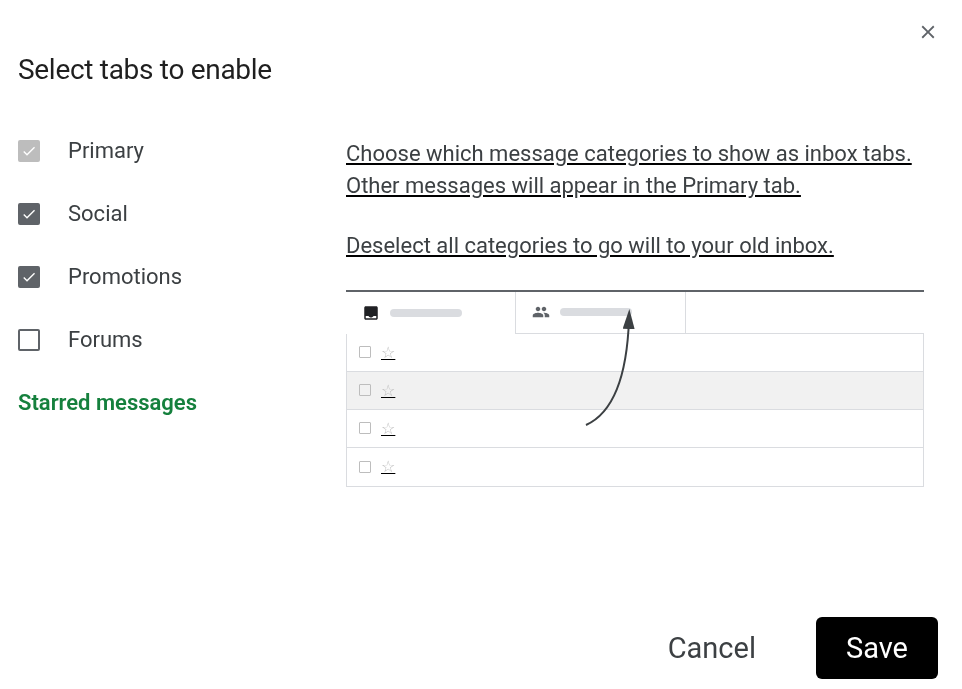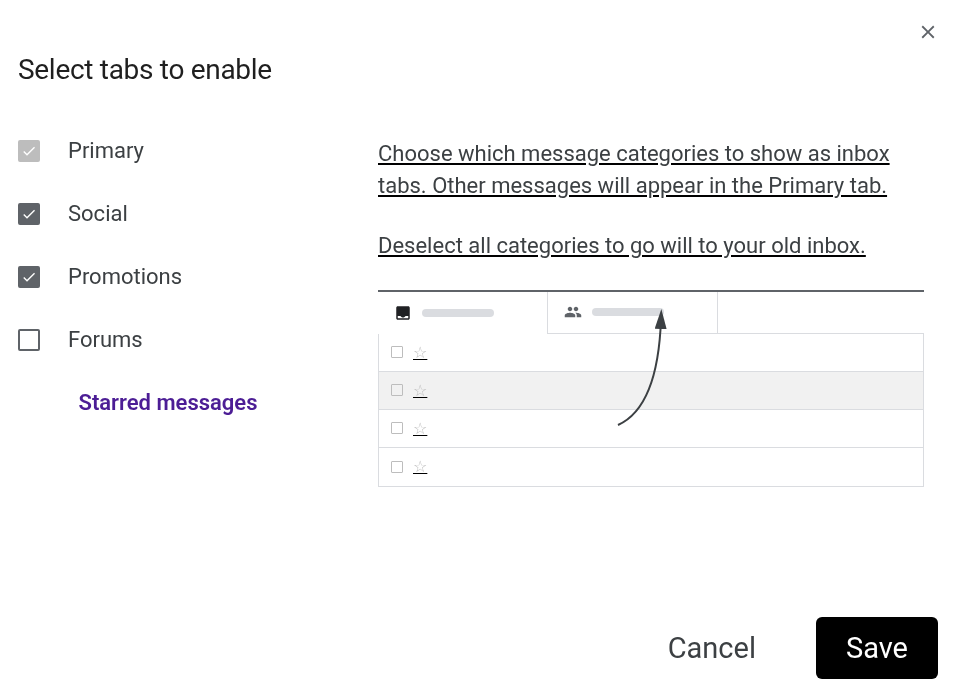--- a/index.html
+++ b/index.html
@@ -32,21 +32,21 @@
     .dialog-title {
       font-size: 28px;
       font-weight: 400;
       color: #1f1f1f;
       margin-bottom: 52px;
       letter-spacing: -0.3px;
       margin-top: 35px;
     }
     .content {
       display: flex;
-      gap: 60px;
+      gap: 28px;
     }
     .left-col {
       width: 300px;
     }
     .right-col {
       flex: 1;
       padding-right: 20px;
       text-decoration: underline;
     }
     .checkbox-row {
@@ -78,24 +78,23 @@
     .checkbox svg { display: none; }
     .checkbox.checked svg { display: block; }
     .checkbox-label {
       font-size: 22px;
       color: #3c4043;
       font-weight: 400;
     }
     .section-heading {
       font-size: 22px;
       font-weight: 600;
-      color: #4c1d95;
+      color: #15803d;
       margin-top: 28px;
       margin-bottom: 18px;
-      text-align: center;
     }
     .description {
       font-size: 22px;
       color: #3c4043;
       line-height: 1.45;
       margin-bottom: 28px;
       font-weight: 400;
     }
     .preview {
       border-top: 2px solid #5f6368;

